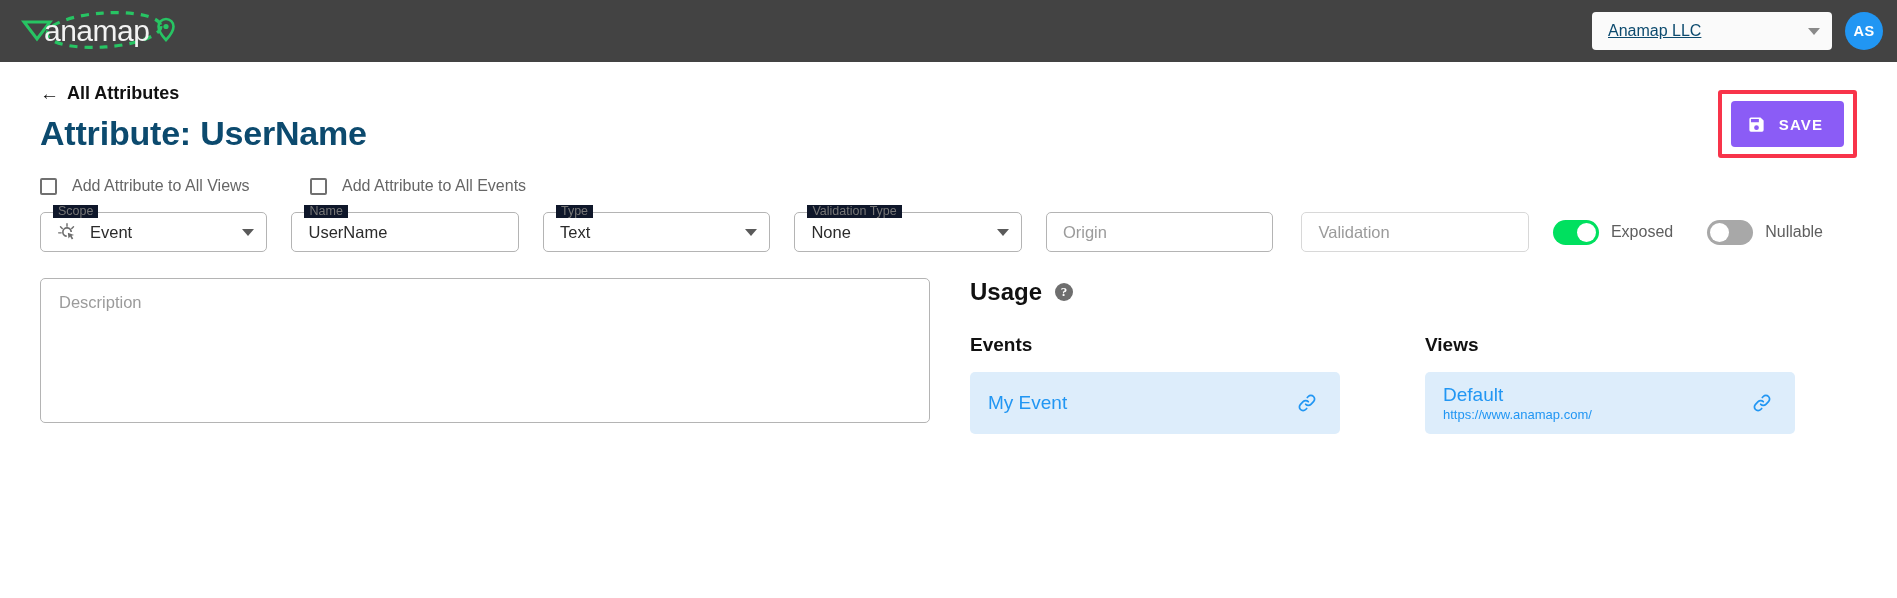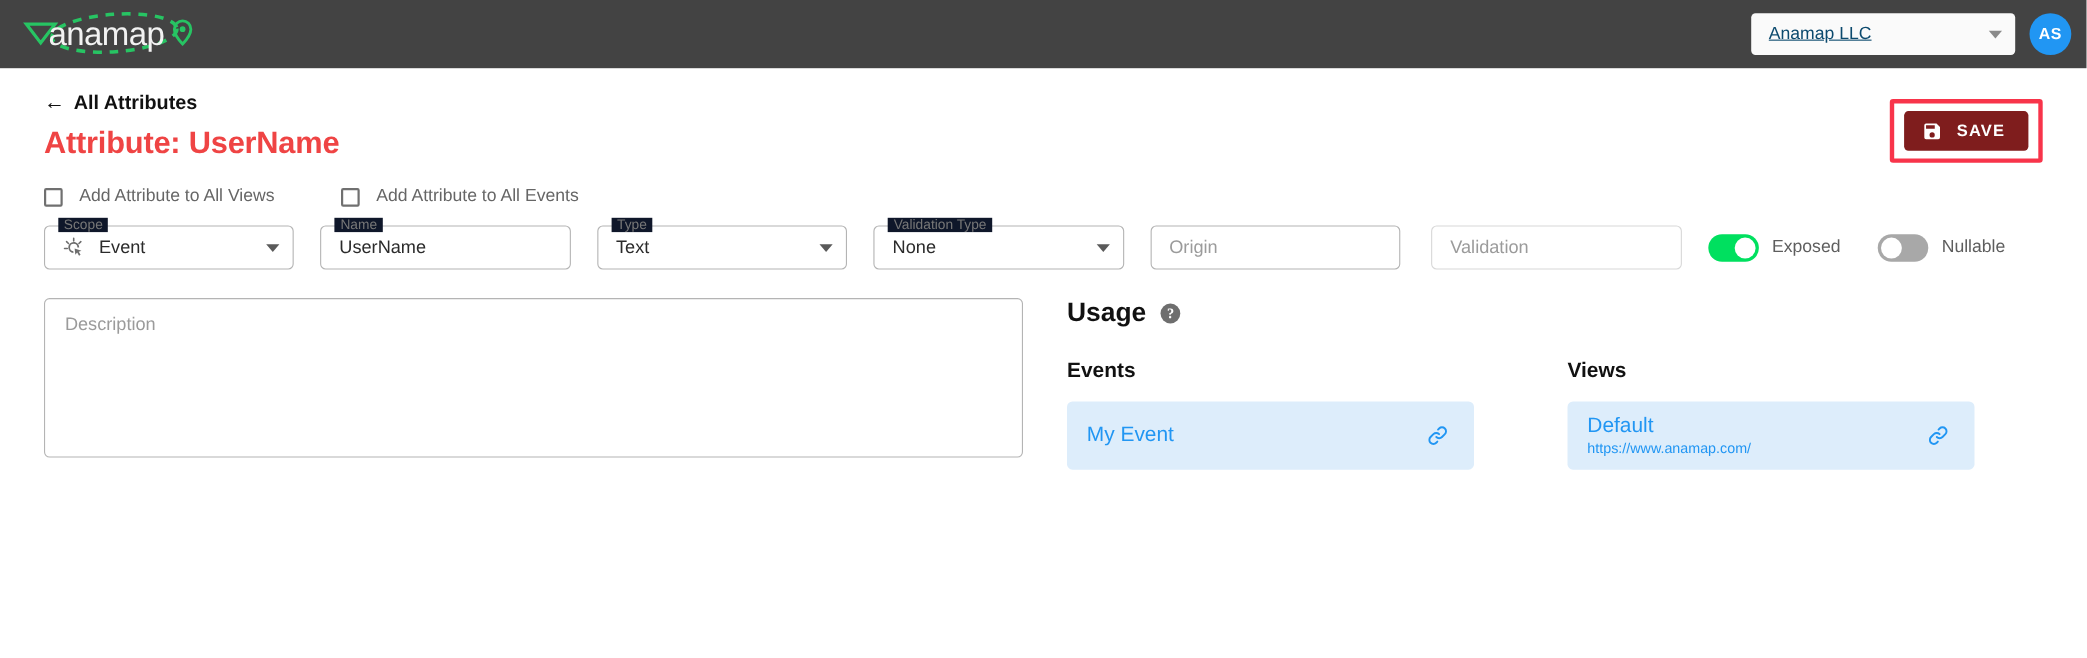--- a/index.html
+++ b/index.html
@@ -94,38 +94,38 @@
     font-weight: bold;
     color: #111;
     display: inline-flex;
     align-items: center;
     gap: 8px;
     cursor: pointer;
   }
   .breadcrumb .arrow { font-size: 19px; line-height: 1; }
   .page-title {
     margin-top: 10px;
-    font-size: 28px;
-    font-weight: bold;
-    color: #ef4444;
+    font-size: 34px;
+    font-weight: bold;
+    color: #0c4a6e;
     letter-spacing: -0.2px;
   }
   .save-wrap {
     position: absolute;
     right: 40px;
     top: 28px;
     border: 4px solid #f8344a;
     border-radius: 3px;
     padding: 7px 9px;
   }
   .save-btn {
-    background: #7f1d1d;
+    background: #8b5cf6;
     border: none;
     border-radius: 4px;
-    height: 36px;
+    height: 46px;
     padding: 0 21px 0 16px;
     display: flex;
     align-items: center;
     gap: 13px;
     cursor: pointer;
   }
   .save-btn .txt {
     color: #ffffff;
     font-size: 15px;
     font-weight: bold;

